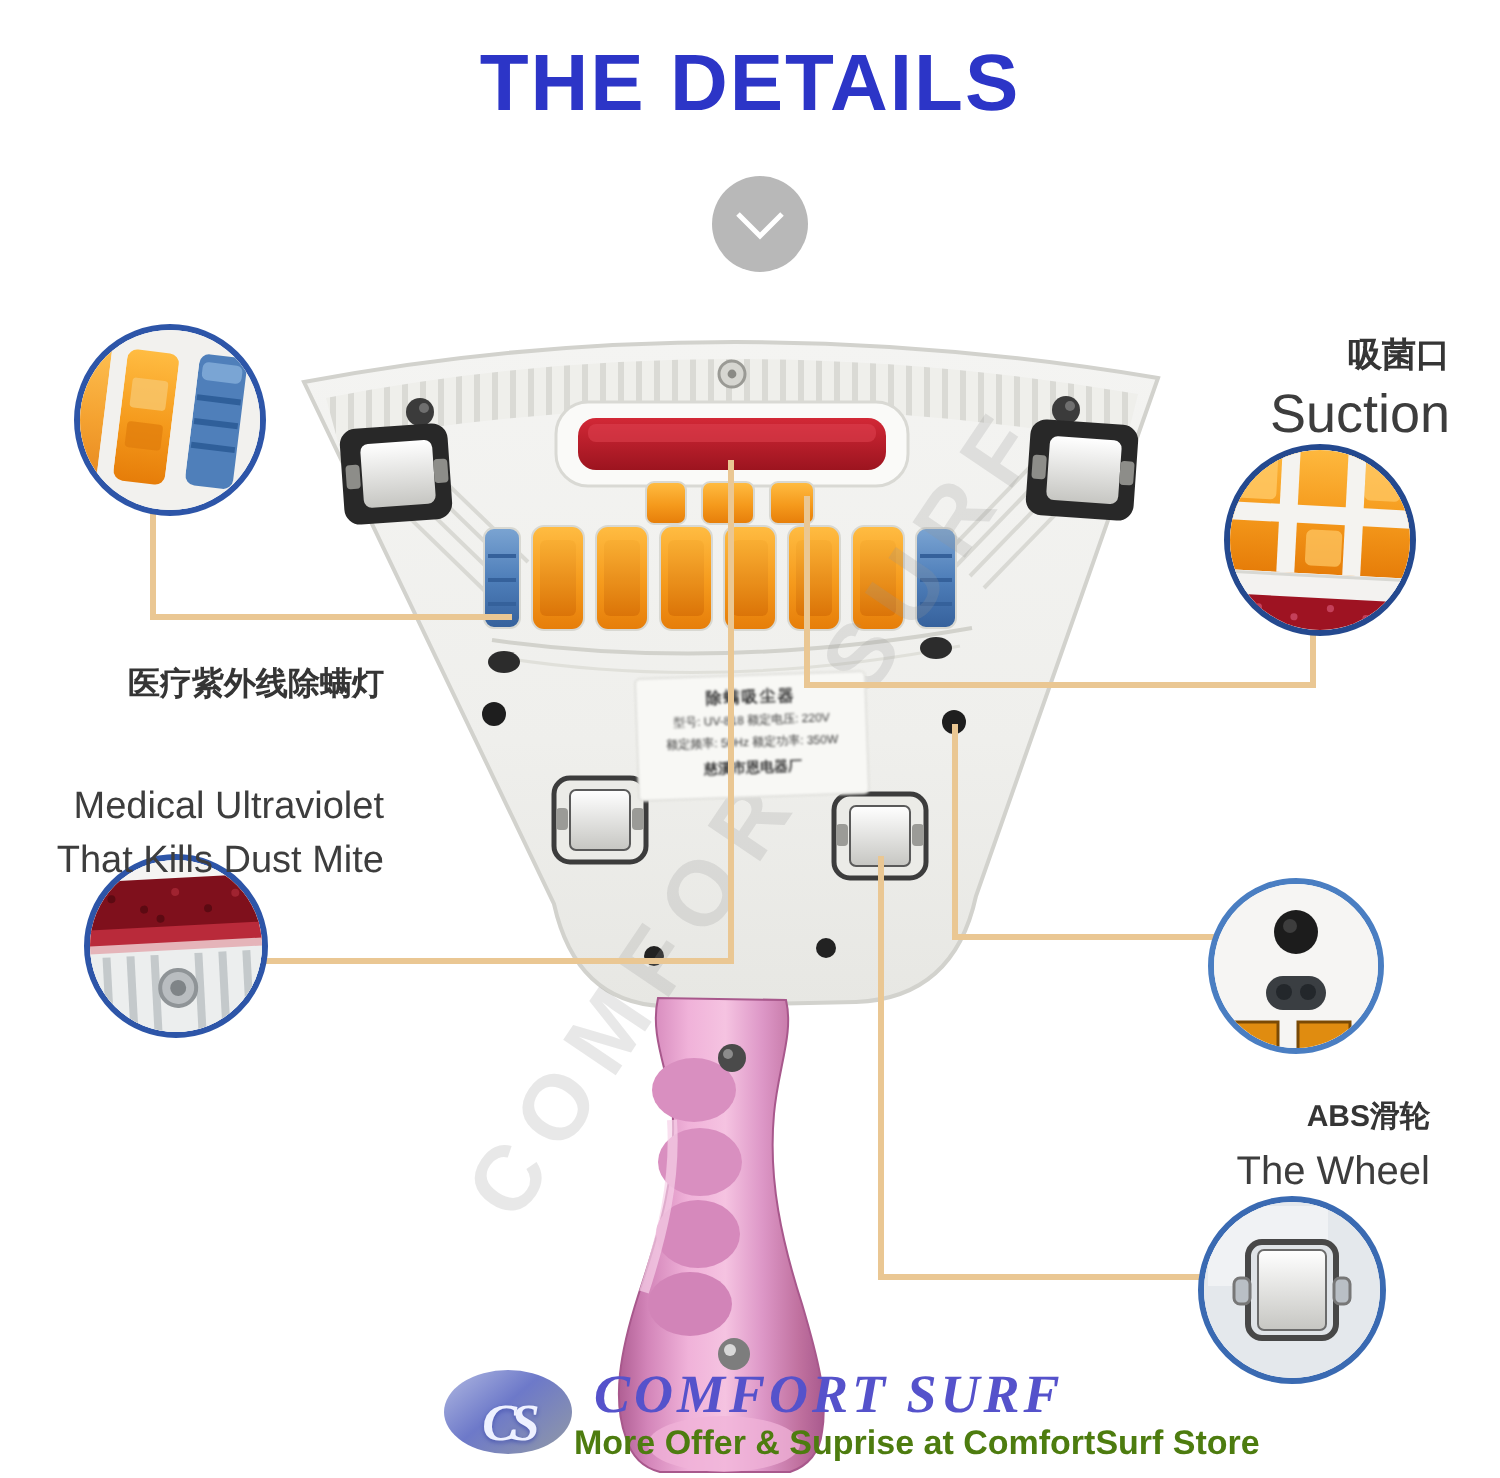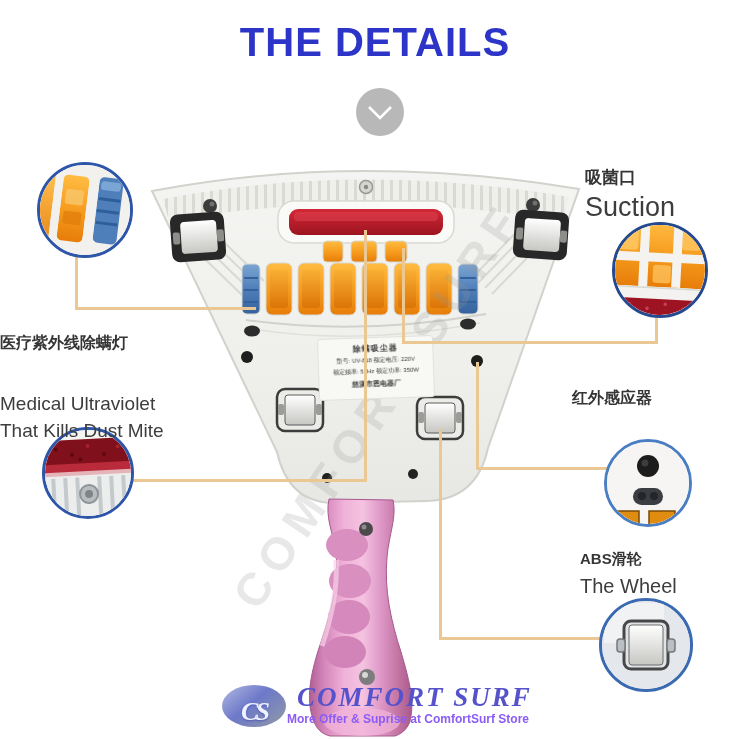--- a/index.html
+++ b/index.html
@@ -8,21 +8,21 @@
   .abs{position:absolute;}
   .page-title{left:0;top:20px;width:750px;text-align:center;font-size:40px;font-weight:800;
       letter-spacing:1px;color:#2c35c7;}
   .scroll-circle{left:356px;top:88px;width:48px;height:48px;border-radius:50%;background:#b8b8b8;
       display:flex;align-items:center;justify-content:center;}
   
   .cline{position:absolute;background:#eac793;z-index:30;}
   
   .zoomc{position:absolute;border-radius:50%;overflow:hidden;background:#fff;z-index:40;}
   
-  .lblblock{z-index:50;text-align:left;line-height:1.15;}
+  .lblblock{z-index:50;text-align:right;line-height:1.15;}
   .lbl-zh{font-weight:bold;color:#353535;font-size:16px;margin-bottom:6px;}
   .lbl-en{color:#3d3d3d;font-size:20px;line-height:27px;}
   
   .watermark{left:128px;top:378px;width:500px;text-align:center;transform:rotate(-56deg);
       font-size:46px;font-weight:bold;letter-spacing:9px;color:rgba(150,150,150,0.22);
       white-space:nowrap;z-index:20;}
   
   .sticker{left:318px;top:337px;width:116px;height:62px;background:#f8f8f5;border:1px solid #e1e1dd;
       border-radius:3px;transform:rotate(-2deg);z-index:25;text-align:center;color:#3a3a3a;
       filter:blur(0.5px);padding-top:5px;box-sizing:border-box;}
@@ -31,22 +31,22 @@
   .sticker .f{font-size:7px;font-weight:bold;margin-top:3px;}
   
   .cs-oval{left:222px;top:685px;width:64px;height:42px;border-radius:50%;z-index:60;
       background:linear-gradient(140deg,#b2bae2 0%,#6d79c9 45%,#929aa5 100%);
       display:flex;align-items:flex-end;justify-content:center;}
   .cs-oval span{font-family:"Liberation Serif",serif;font-style:italic;font-weight:900;
       font-size:26px;color:#eef1ff;letter-spacing:-3px;text-shadow:0 1px 2px #4a57b0;}
   .brand{left:297px;top:682px;width:270px;z-index:60;font-family:"Liberation Serif",serif;
       font-style:italic;font-weight:900;font-size:27px;letter-spacing:2px;color:#5552cb;
       white-space:nowrap;}
-  .tagline{left:287px;top:712px;width:260px;z-index:60;font-size:12px;font-weight:bold;
-      color:#8b5cf6;white-space:nowrap;}
+  .tagline{left:287px;top:712px;width:260px;z-index:60;font-size:17px;font-weight:bold;
+      color:#4d7c0f;white-space:nowrap;}
   svg{display:block;}
 </style>
 </head>
 <body>
 
 <div id="stage">
 
   <div class="abs page-title">THE DETAILS</div>
 
   <div class="abs scroll-circle">
@@ -342,21 +342,20 @@
   </div>
 
   <div class="abs lblblock" style="left:0px;top:334px;width:192px;">
     <div class="lbl-zh">医疗紫外线除螨灯</div>
     <div class="lbl-en" style="font-size:19px;margin-top:38px;">Medical Ultraviolet</div>
     <div class="lbl-en" style="font-size:19px;">That Kills Dust Mite</div>
   </div>
 
 
   <div class="abs lblblock" style="left:572px;top:389px;width:156px;">
-    <div class="lbl-zh">红外感应器</div>
   </div>
 
   <div class="abs lblblock" style="left:580px;top:550px;width:135px;">
     <div class="lbl-zh" style="font-size:15px;">ABS滑轮</div>
     <div class="lbl-en">The Wheel</div>
   </div>
 
   <div class="abs cs-oval">
     <span>CS</span>
   </div>

